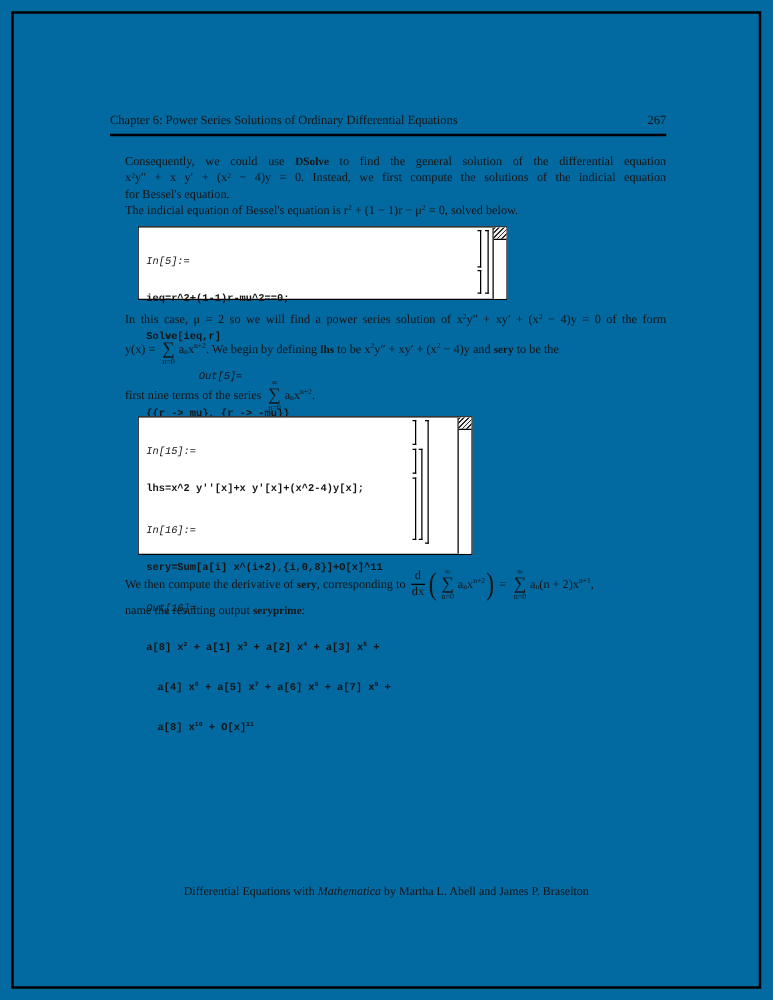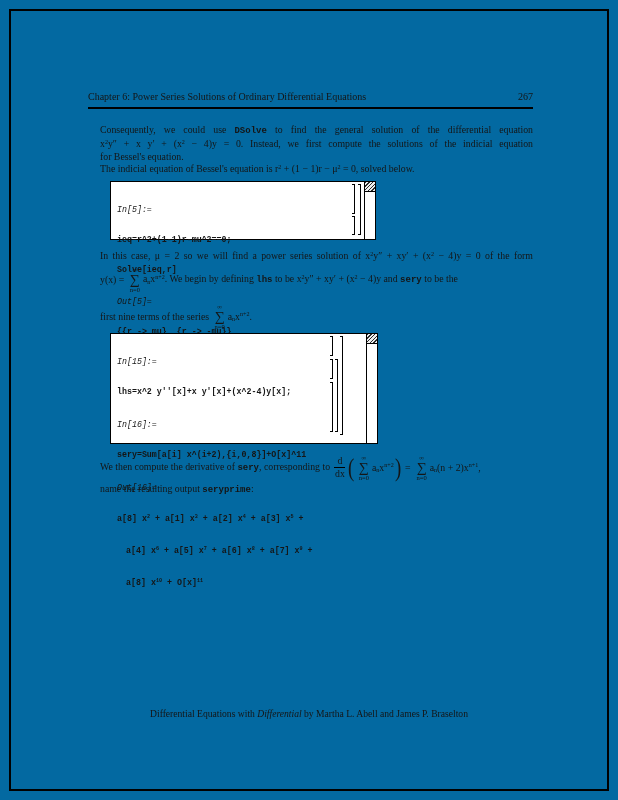--- a/index.html
+++ b/index.html
@@ -10,21 +10,21 @@
     color:#151515;
   }
   .sheet { position:relative; width:618px; height:800px; background:#0369a1; overflow:hidden; }
   .scan-frame { position:absolute; left:9px; top:9px; width:600px; height:782px; border:2px solid #000; }
 
   .hdr { position:absolute; left:88px; top:91px; width:445px; display:flex; justify-content:space-between; font-size:10px; }
   .hdr-rule { position:absolute; left:88px; top:107px; width:445px; height:2px; background:#000; }
 
   .body-block { position:absolute; left:100px; width:433px; font-size:9.8px; line-height:13px; }
   .jline { text-align:justify; text-align-last:justify; }
-  .code { font-family:Liberation Mono, monospace; font-weight:700; font-size:0.92em; }
+  .code { font-family:Liberation Serif, serif; font-weight:700; font-size:0.92em; }
   .it { font-style:italic; }
   sup { font-size:0.62em; vertical-align:baseline; position:relative; top:-0.5em; line-height:0; }
   sub { font-size:0.62em; vertical-align:baseline; position:relative; top:0.28em; line-height:0; }
 
   .mathline { display:flex; align-items:center; white-space:pre; height:30px; }
   .bigsum { display:inline-flex; flex-direction:column; align-items:center; line-height:1; margin:0 3px; }
   .bigsum .lim { font-size:6.5px; line-height:7px; }
   .bigsum .sym { font-size:14px; line-height:13px; }
   .frac { display:inline-flex; flex-direction:column; align-items:center; font-size:9.8px; line-height:1; margin:0 2px; }
   .frac .fnum { padding:0 3px 1px; border-bottom:1px solid #000; }
@@ -34,27 +34,27 @@
 
   .nb { position:absolute; display:flex; border:1.5px solid #000; background:#fff; }
   .nb-content {
     flex:1; position:relative; padding:3px 18px 3px 6px;
     font-family:"Liberation Mono","DejaVu Sans Mono",monospace;
     font-size:8.3px; line-height:10px; font-weight:700; white-space:pre;
   }
   .nb-lbl { font-style:italic; font-weight:400; }
   .nb-outline { line-height:12px; }
   .ind { padding-left:9px; }
-  .mt2 { margin-top:2px; } .mt3 { margin-top:3px; }
+  .mt2 { margin-top:2px;margin-left:42px; } .mt3 { margin-top:3px; }
   .nb-scroll { width:11px; border-left:1.5px solid #000; background:#fff; }
   .nb-grow { height:10px; border-bottom:1.5px solid #000;
     background:repeating-linear-gradient(135deg,#2a2a2a 0 1px,#efefef 1px 2.6px); }
   .cbr { position:absolute; width:3px; border:1px solid #000; border-left:none; }
 
-  .nb1 { left:110px; top:181px; width:266px; height:59px; }
+  .nb1 { left:110px; top:181px; width:296px; height:59px; }
   .nb2 { left:110px; top:333px; width:268px; height:111px;gap:21px; }
 
   .p1 { top:123px; }
   .p1b { top:162px; }
   .p2 { top:249px; }
   .p3 { top:452px; }
 
   .footer { position:absolute; left:0; right:0; top:708px; text-align:center; font-size:9.6px; }
 </style>
 </head>
@@ -154,14 +154,14 @@
       <span class="bigsum">
         <span class="lim">∞</span>
         <span class="sym">∑</span>
         <span class="lim">n=0</span>
       </span>
       <span><span>a</span><sub>n</sub><span>(n + 2)x</span><sup>n+1</sup><span>,</span></span>
     </div>
     <div><span>name the resulting output </span><span class="code">seryprime</span><span>:</span></div>
   </div>
 
-  <div class="footer"><span>Differential Equations with </span><span class="it">Differential</span><span> by Martha L. Abell and James P. Braselton</span></div>
+  <div class="footer"><span>Differential Equations with </span><span class="it">Mathematica</span><span> by Martha L. Abell and James P. Braselton</span></div>
 </div>
 
 </body></html>

